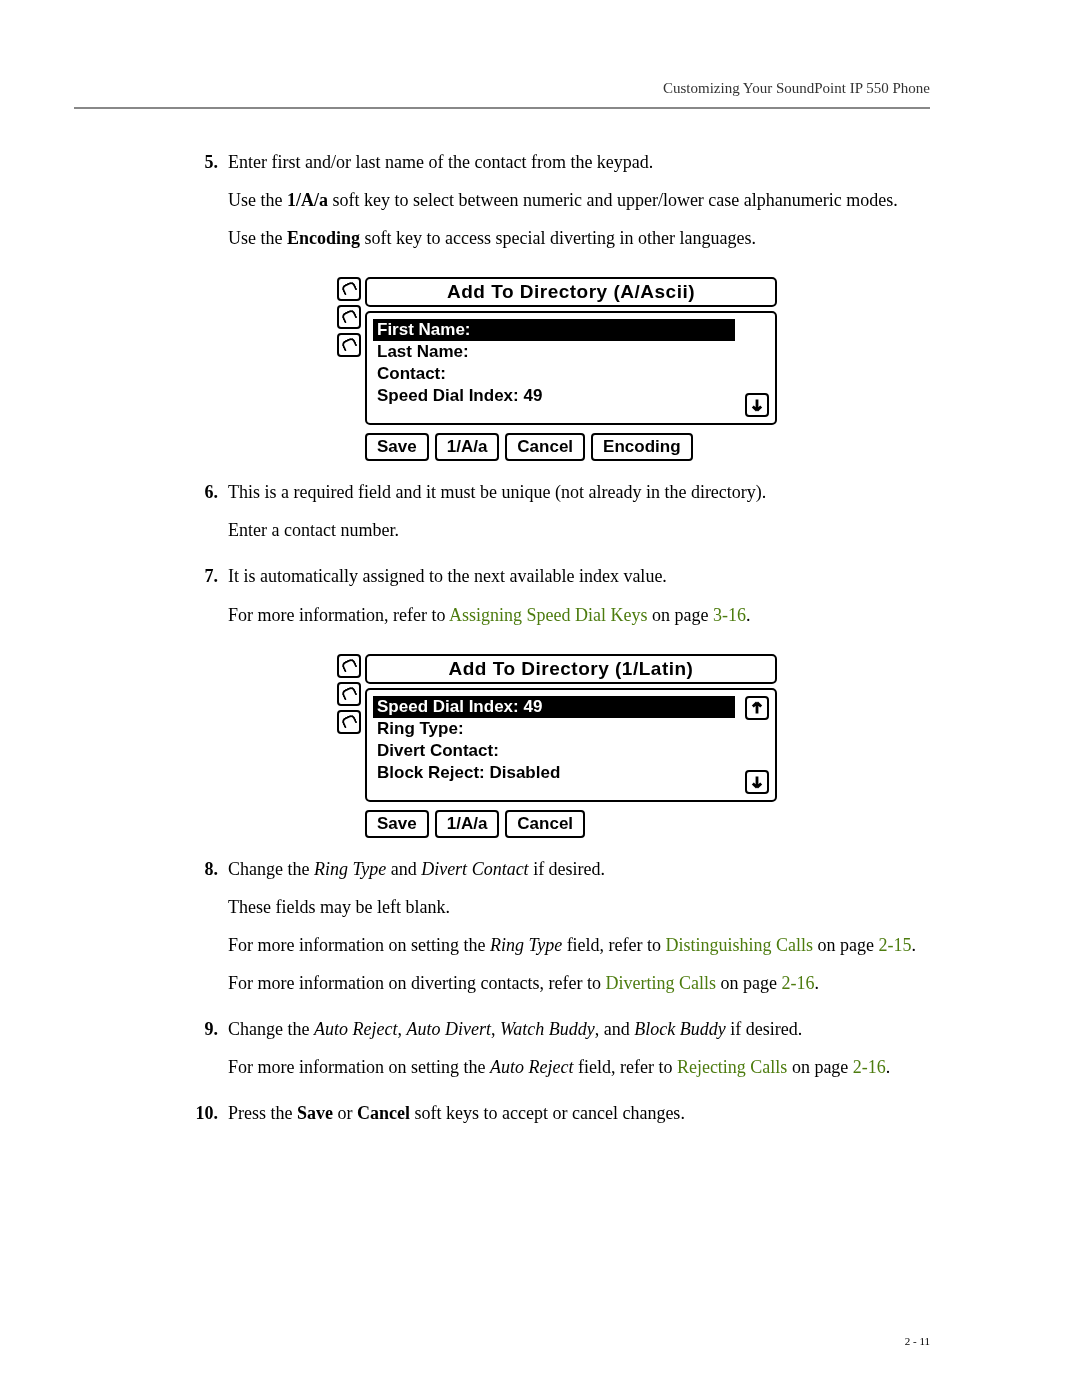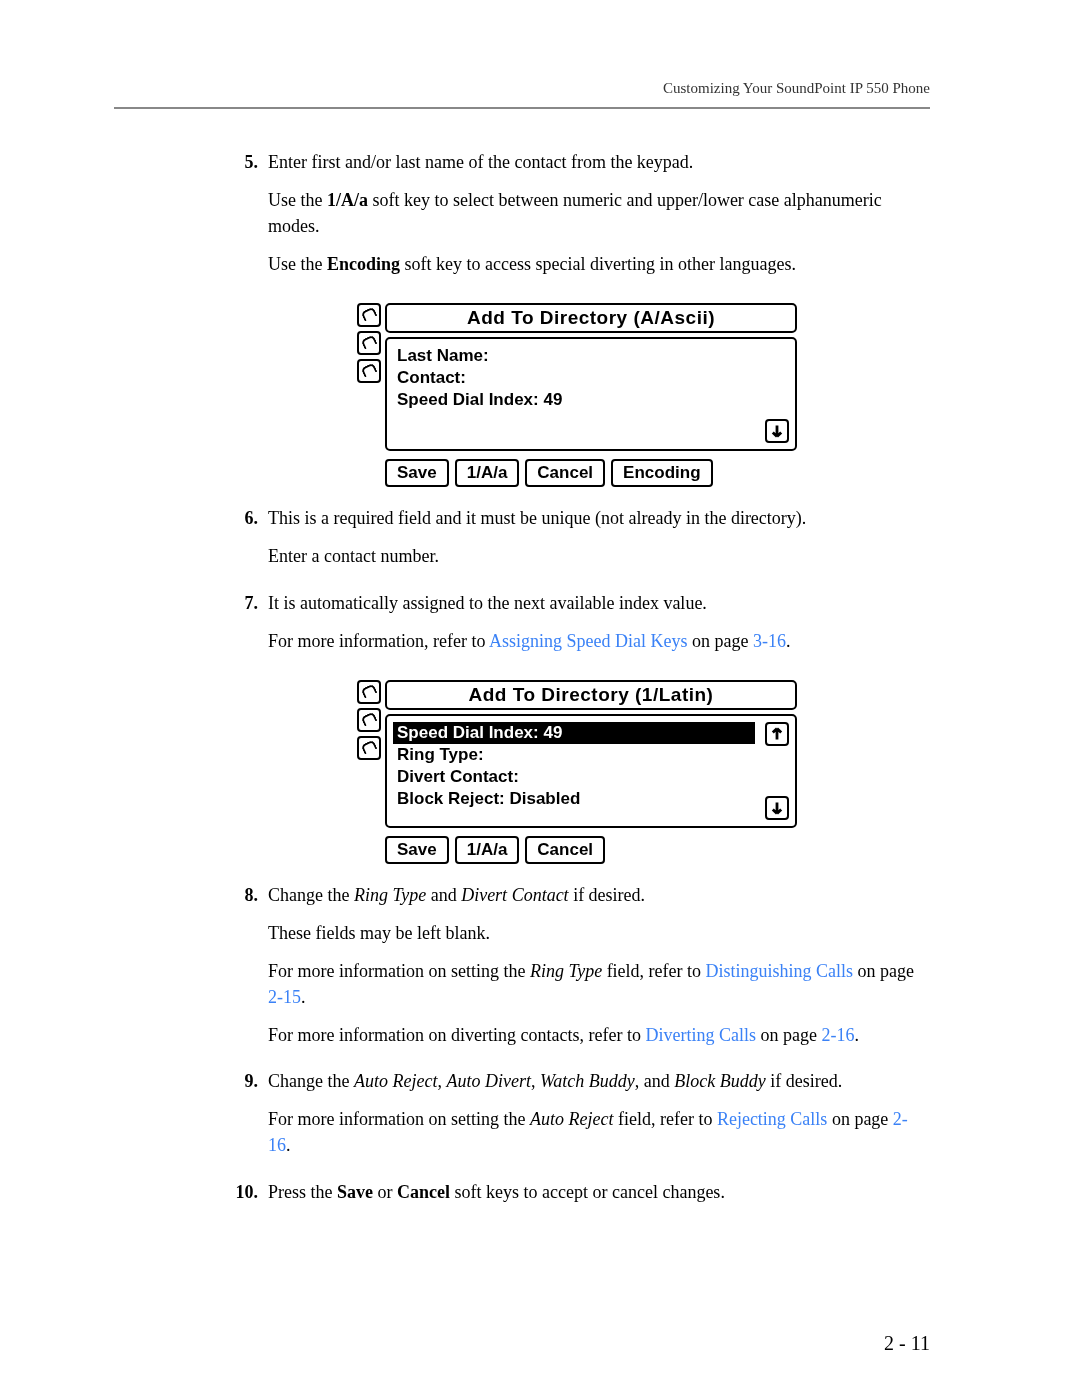--- a/index.html
+++ b/index.html
@@ -6,21 +6,21 @@
     margin: 0;
     padding: 0;
     background: #fff;
     font-family: "Palatino Linotype", "Book Antiqua", Palatino, serif;
     color: #000;
     width: 1080px;
   }
   .page {
     width: 1080px;
     min-height: 1397px;
-    padding: 80px 150px 60px 114px;
+    padding: 80px 150px 60px 74px;
     box-sizing: border-box;
     position: relative;
   }
   .header-text {
     text-align: right;
     font-size: 15px;
     color: #333;
     margin-bottom: 10px;
   }
   .header-rule {
@@ -45,21 +45,21 @@
     padding-right: 10px;
   }
   .step-body {
     flex: 1;
   }
   .step-body p {
     margin: 0 0 12px 0;
   }
   b { font-weight: bold; }
   i { font-style: italic; }
-  .link { color: #3b82f6; }
+  .link { color: #4d7c0f; }
   .phone-screen {
     width: 440px;
     margin: 14px auto 18px auto;
     font-family: Verdana, Geneva, sans-serif;
     font-size: 17px;
     font-weight: bold;
     color: #000;
   }
   .ps-top {
     display: flex;
@@ -159,23 +159,23 @@
     width: 26px;
     height: 26px;
     border: 1.5px solid #000;
     border-radius: 50%;
     vertical-align: middle;
     margin: 0 2px;
   }
   .circle-btn svg { width: 12px; height: 12px; }
   .footer-num {
     position: absolute;
-    bottom: 42px;
+    bottom: 50px;
     right: 150px;
-    font-size: 20px;
+    font-size: 11px;
   }
 </style>
 </head>
 <body>
 
 <div class="page">
 
   <div class="header-text">Customizing Your SoundPoint IP 550 Phone</div>
   <hr class="header-rule">
 
@@ -197,20 +197,21 @@
     <div class="phone-screen">
       <div class="ps-top">
         <div class="ps-icons">
           <div class="ps-icon"></div>
           <div class="ps-icon"></div>
           <div class="ps-icon"></div>
         </div>
         <div style="flex:1;">
           <div class="ps-title">Add To Directory (A/Ascii)</div>
           <div class="ps-body" style="margin-left:0;">
+            <div class="row sel">First Name:</div>
             <div class="row">Last Name:</div>
             <div class="row">Contact:</div>
             <div class="row">Speed Dial Index: 49</div>
             <div class="ps-scroll down">
               <svg viewBox="0 0 10 10">
                   <path d="M5 9 L5 1 M5 9 L2 6 M5 9 L8 6" stroke="#000" stroke-width="2" fill="none"></path>
                 </svg>
             </div>
           </div>
         </div>

